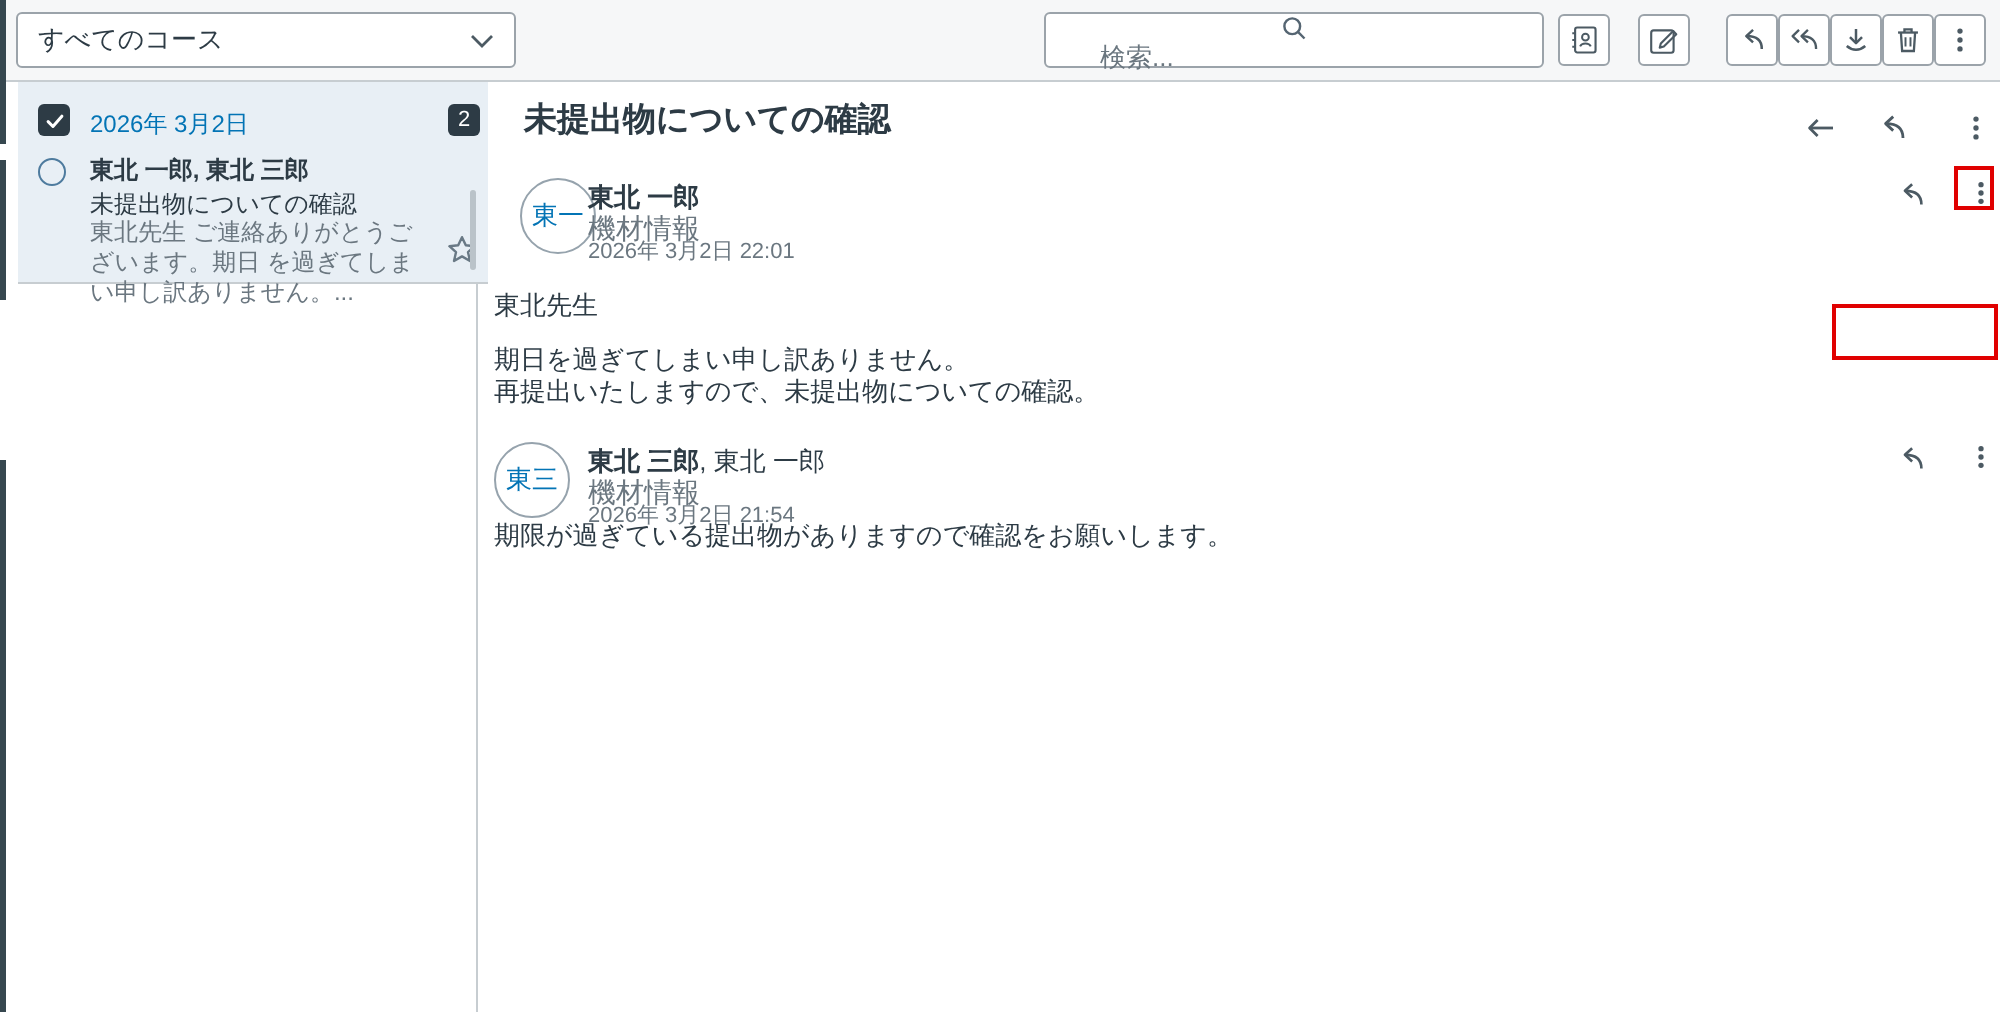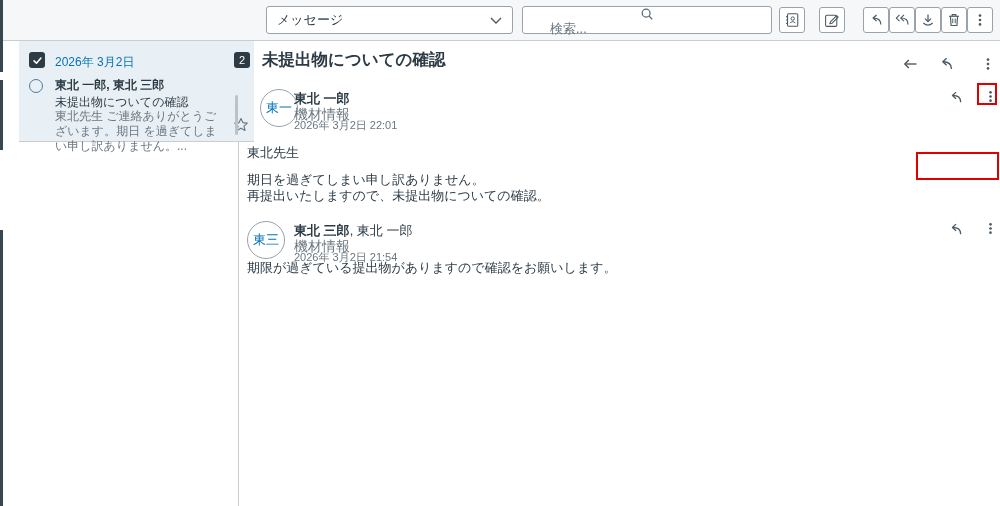--- a/index.html
+++ b/index.html
@@ -26,21 +26,21 @@
   .tb-address { left:779px; }
   .tb-compose { left:819px; }
   .tb-reply { left:863px; }
   .tb-replyall { left:889px; }
   .tb-archive { left:915px; }
   .tb-trash { left:941px; }
   .tb-kebab { left:967px; }
 
   
   .sidebar { position:absolute; left:3px; top:41px; width:236px; height:465px; background:#fff; border-right:1px solid #C7CDD1; }
-  .conv-item { position:absolute; left:16px; top:0; width:235px; height:101px; background:#E8EFF5; border-bottom:1px solid #C7CDD1; cursor:pointer; }
+  .conv-item { position:absolute; left:6px; top:0; width:235px; height:101px; background:#E8EFF5; border-bottom:1px solid #C7CDD1; cursor:pointer; }
   .conv-check { position:absolute; left:10px; top:11px; width:16px; height:16px; background:#2D3B45; border-radius:3px; display:flex; align-items:center; justify-content:center; cursor:pointer; }
   .conv-date { position:absolute; left:36px; top:13px; font-size:12px; color:#0374B5; }
   .conv-badge { position:absolute; left:215px; top:11px; width:16px; height:16px; background:#2D3B45; border-radius:3px; color:#fff; font-size:11px; display:flex; align-items:center; justify-content:center; }
   .conv-unread { position:absolute; left:10px; top:38px; width:14px; height:14px; border:1.5px solid #4E7B9E; border-radius:50%; background:transparent; cursor:pointer; }
   .conv-names { position:absolute; left:36px; top:36px; font-size:12px; font-weight:bold; color:#2D3B45; }
   .conv-subject { position:absolute; left:36px; top:53px; font-size:12px; color:#2D3B45; }
   .conv-preview { position:absolute; left:36px; top:68px; width:172px; font-size:12px; line-height:15px; color:#6B7780; }
   .conv-star { position:absolute; left:214px; top:76px; width:16px; height:16px; cursor:pointer; }
   .side-scroll-thumb { position:absolute; left:232px; top:54px; width:3px; height:40px; background:#BAC3C9; border-radius:2px; }
 
@@ -91,22 +91,22 @@
 </head>
 <body>
 
 <div class="screen">
 
   <div class="edge-strip strip-a"></div>
   <div class="edge-strip strip-b"></div>
   <div class="edge-strip strip-c"></div>
 
   <div class="toolbar">
-    <div class="select select-mailbox">
-      <span>メッセージ</span>
+    <div class="select select-course">
+      <span>すべてのコース</span>
       <span class="chev">
         <svg width="12" height="7" viewBox="0 0 12 7">
             <polyline points="1,1 6,6 11,1" fill="none" stroke="#4C5A63" stroke-width="1.4"></polyline>
           </svg>
       </span>
     </div>
     <div class="search-box">
       <span>
         <svg width="14" height="14" viewBox="0 0 16 16">
             <circle cx="7" cy="7" r="4.5" fill="none" stroke="#556572" stroke-width="1.4"></circle>

